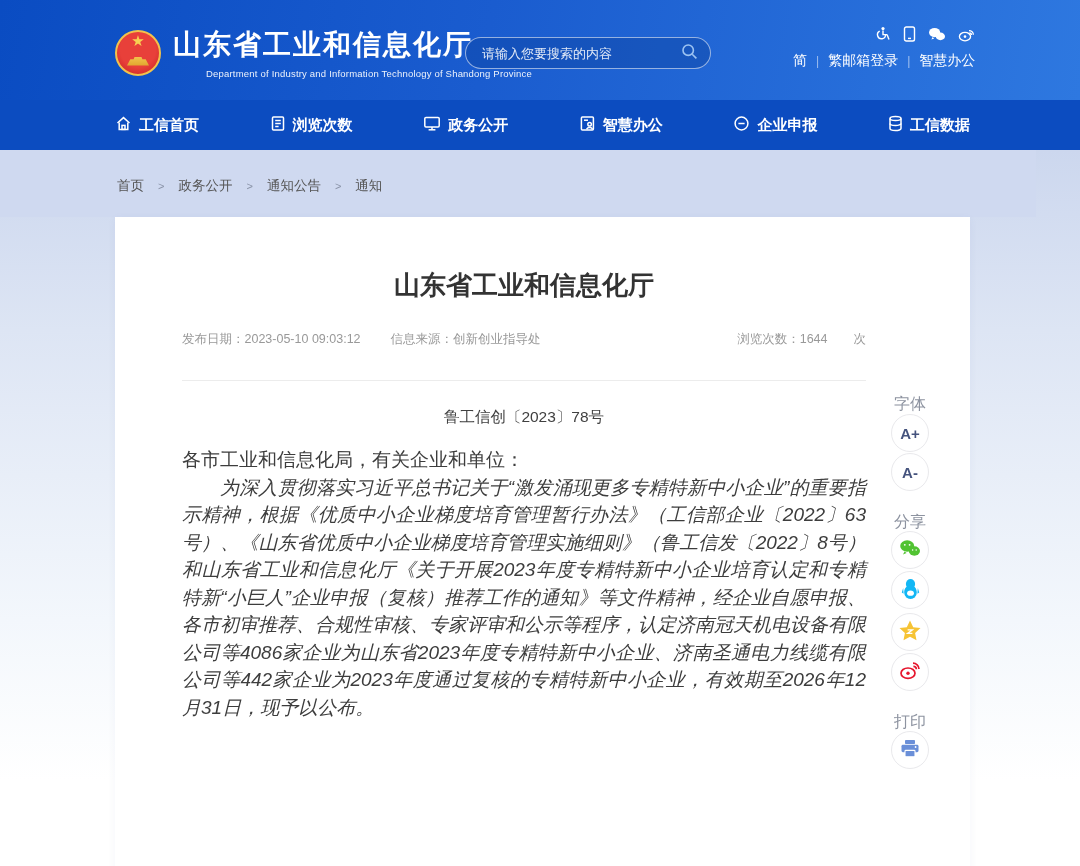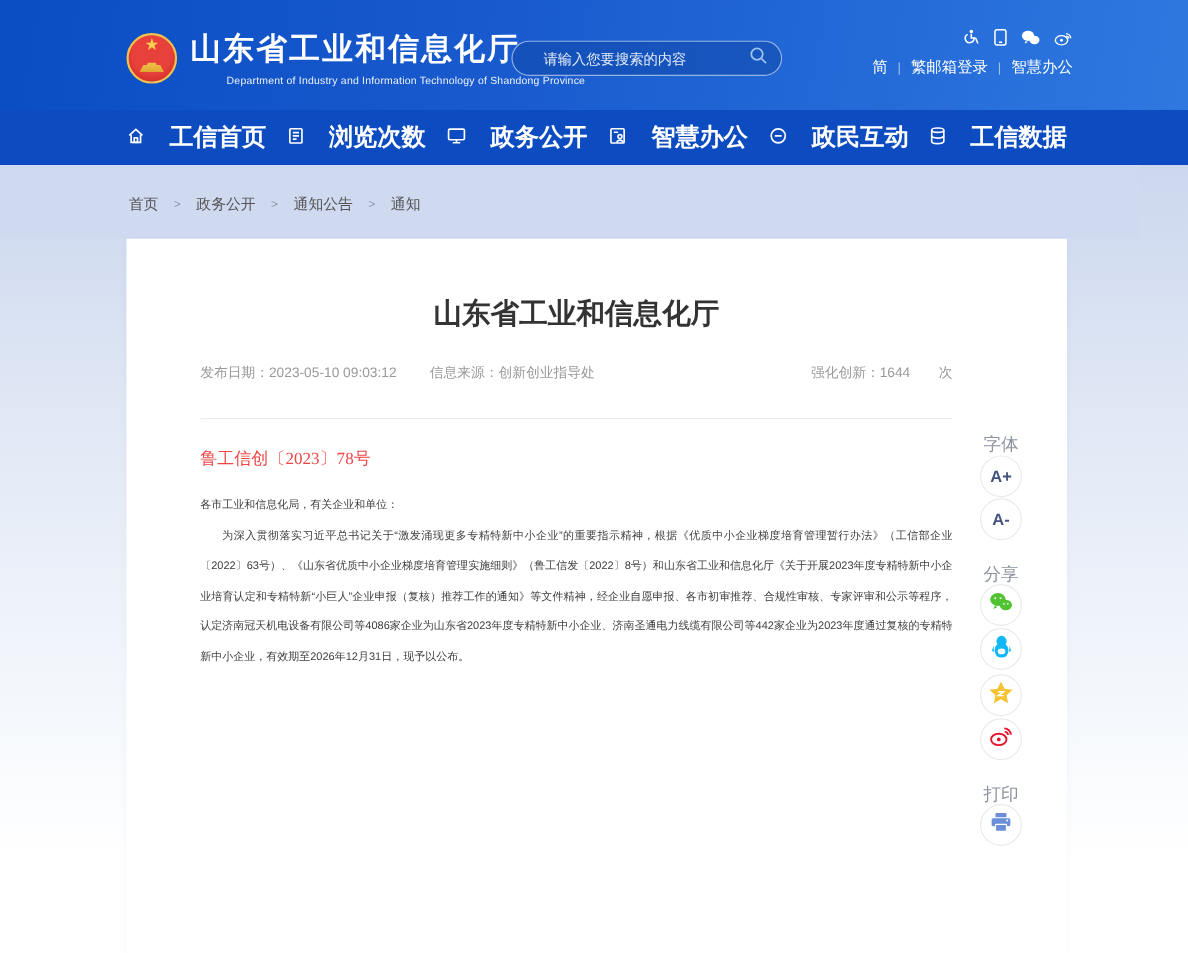--- a/index.html
+++ b/index.html
@@ -18,56 +18,56 @@
     color:#f7d052; font-size:15px; line-height:15px; }
   .emblem .gate { position:absolute; left:50%; bottom:8px; width:22px; height:9px; margin-left:-11px;
     background:linear-gradient(#f2c24b,#e0a62e); clip-path:polygon(0 100%,15% 30%,30% 30%,35% 0,65% 0,70% 30%,85% 30%,100% 100%); }
   .brand-text { margin-left:12px; color:#fff; }
   .site-name { font-size:28px; font-weight:bold; letter-spacing:2px; white-space:nowrap; }
   .site-name-en { font-size:9.5px; margin-top:4px; letter-spacing:.2px; opacity:.92; white-space:nowrap;padding-left:33px; }
 
   .search { position:absolute; left:465px; top:37px; width:246px; height:32px; border-radius:16px;
     background:rgba(8,60,150,.35); border:1px solid rgba(255,255,255,.55);
     display:flex; align-items:center; padding:0 12px 0 16px; }
-  .search input { flex:1; background:transparent; border:none; outline:none; color:#fff; font-size:13px;margin-left:12px; }
+  .search input { flex:1; background:transparent; border:none; outline:none; color:#fff; font-size:13px; }
   .search input::placeholder { color:rgba(255,255,255,.88); }
   .search .mag { flex:0 0 auto; }
 
   .util-icons { position:absolute; top:26px; left:875px; width:100px; display:flex; justify-content:space-between; align-items:center; }
   .util-links { position:absolute; top:52px; left:793px; width:182px; display:flex; align-items:center;
     color:#fff; font-size:14px; white-space:nowrap; }
   .util-links .sep { color:rgba(255,255,255,.55); margin:0 9px; font-size:12px; }
   .util-links .gap { width:16px; }
   .util-links span[data-interactable="true"] { cursor:pointer; }
 
   
   .nav { position:absolute; left:0; top:100px; width:1080px; height:50px; background:#0c4cc0; }
   .nav-inner { position:absolute; left:115px; top:0; width:855px; height:50px;
     display:flex; justify-content:space-between; align-items:center; }
-  .nav-item { display:flex; align-items:center; gap:22px; color:#fff; font-size:22px; font-weight:bold; cursor:pointer; }
+  .nav-item { display:flex; align-items:center; gap:7px; color:#fff; font-size:15px; font-weight:bold; cursor:pointer; }
 
   
   .crumb-band { position:absolute; left:0; top:150px; width:1036px; height:67px; background:#cfd9f0;text-align:right; }
   .crumb { position:absolute; left:117px; top:27px; display:flex; align-items:center;
     font-size:13.5px; color:#555; }
   .crumb .sep { color:#8a93a8; margin:0 14px; font-size:11px; }
   .crumb span[data-interactable="true"] { cursor:pointer; }
 
   
   .card { position:absolute; left:115px; top:217px; width:855px; height:700px; background:#fff;
     box-shadow:0 2px 8px rgba(60,90,150,.06); padding:48px 104px 0 67px; }
   .doc-title { text-align:center; color:#333; font-weight:bold; font-size:26px; line-height:40px; }
   .meta { display:flex; align-items:baseline; margin-top:26px; padding-bottom:32px;
     border-bottom:1px solid #ececec; color:#999; font-size:12.5px; }
   .meta .m-item { margin-right:30px; white-space:nowrap; }
   .meta .m-right { margin-left:auto; margin-right:0; }
   .meta .m-unit { margin-left:26px; }
-  .doc-no { text-align:left; color:#ef4444; font-size:15.5px; margin-top:26px;font-family:Liberation Serif, serif; }
-  .body-text { margin-top:18px; color:#3d3d3d; font-size:10px; line-height:27.5px; text-align:justify; }
-  .body-text p.indent { text-indent:2em; }
+  .doc-no { text-align:center; color:#404040; font-size:15.5px; margin-top:26px; }
+  .body-text { margin-top:18px; color:#3d3d3d; font-size:19px; line-height:27.5px; text-align:justify; }
+  .body-text p.indent { text-indent:2em;font-style:italic; }
 
   
   .toolbar { position:absolute; left:890px; top:390px; width:40px; }
   .tb-label { position:absolute; left:0; width:40px; text-align:center; color:#8d93a0; font-size:16px; }
   .tb-circle { position:absolute; left:1px; width:38px; height:38px; border-radius:50%;
     background:#fff; border:1px solid #e9e9ec; display:flex; align-items:center; justify-content:center;
     cursor:pointer; }
   .tb-font { color:#45537d; font-weight:bold; font-size:15px; letter-spacing:0; }
 </style>
 </head>
@@ -184,21 +184,21 @@
         </span>
         <span data-interactable="false">智慧办公</span>
       </div>
       <div class="nav-item" data-interactable="true">
         <span data-interactable="false">
           <svg width="17" height="17" viewBox="0 0 17 17" fill="none" stroke="#fff" stroke-width="1.5">
             <circle cx="8.5" cy="8.5" r="6.4"></circle>
               <line x1="5.4" y1="8.5" x2="11.6" y2="8.5"></line>
           </svg>
         </span>
-        <span data-interactable="false">政民互动</span>
+        <span data-interactable="false">企业申报</span>
       </div>
       <div class="nav-item" data-interactable="true">
         <span data-interactable="false">
           <svg width="15" height="17" viewBox="0 0 15 17" fill="none" stroke="#fff" stroke-width="1.5">
             <ellipse cx="7.5" cy="3.4" rx="5.5" ry="2"></ellipse>
             <path d="M2 3.4 V13.6 a5.5 2 0 0 0 11 0 V3.4"></path>
             <path d="M2 8.5 a5.5 2 0 0 0 11 0"></path>
           </svg>
         </span>
         <span data-interactable="false">工信数据</span>
@@ -224,21 +224,21 @@
     </h1>
 
     <div class="meta" data-interactable="false">
       <span class="m-item" data-interactable="false">
         <span data-interactable="false">发布日期：</span><span data-interactable="false">2023-05-10 09:03:12</span>
       </span>
       <span class="m-item" data-interactable="false">
         <span data-interactable="false">信息来源：</span><span data-interactable="false">创新创业指导处</span>
       </span>
       <span class="m-item m-right" data-interactable="false">
-        <span data-interactable="false">强化创新：</span><span data-interactable="false">1644</span><span class="m-unit" data-interactable="false">次</span>
+        <span data-interactable="false">浏览次数：</span><span data-interactable="false">1644</span><span class="m-unit" data-interactable="false">次</span>
       </span>
     </div>
 
     <div class="doc-no" data-interactable="false">鲁工信创〔2023〕78号</div>
 
     <div class="body-text" data-interactable="false">
       <p data-interactable="false">各市工业和信息化局，有关企业和单位：</p>
       <p class="indent" data-interactable="false">为深入贯彻落实习近平总书记关于“激发涌现更多专精特新中小企业”的重要指示精神，根据《优质中小企业梯度培育管理暂行办法》（工信部企业〔2022〕63号）、《山东省优质中小企业梯度培育管理实施细则》（鲁工信发〔2022〕8号）和山东省工业和信息化厅《关于开展2023年度专精特新中小企业培育认定和专精特新“小巨人”企业申报（复核）推荐工作的通知》等文件精神，经企业自愿申报、各市初审推荐、合规性审核、专家评审和公示等程序，认定济南冠天机电设备有限公司等4086家企业为山东省2023年度专精特新中小企业、济南圣通电力线缆有限公司等442家企业为2023年度通过复核的专精特新中小企业，有效期至2026年12月31日，现予以公布。</p>
     </div>
 

